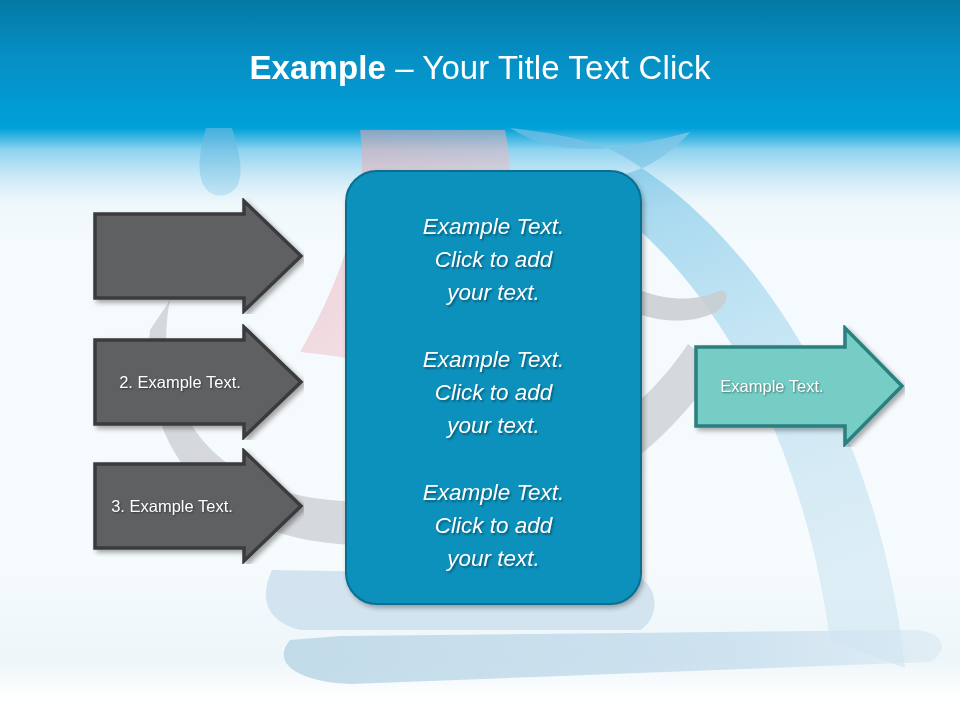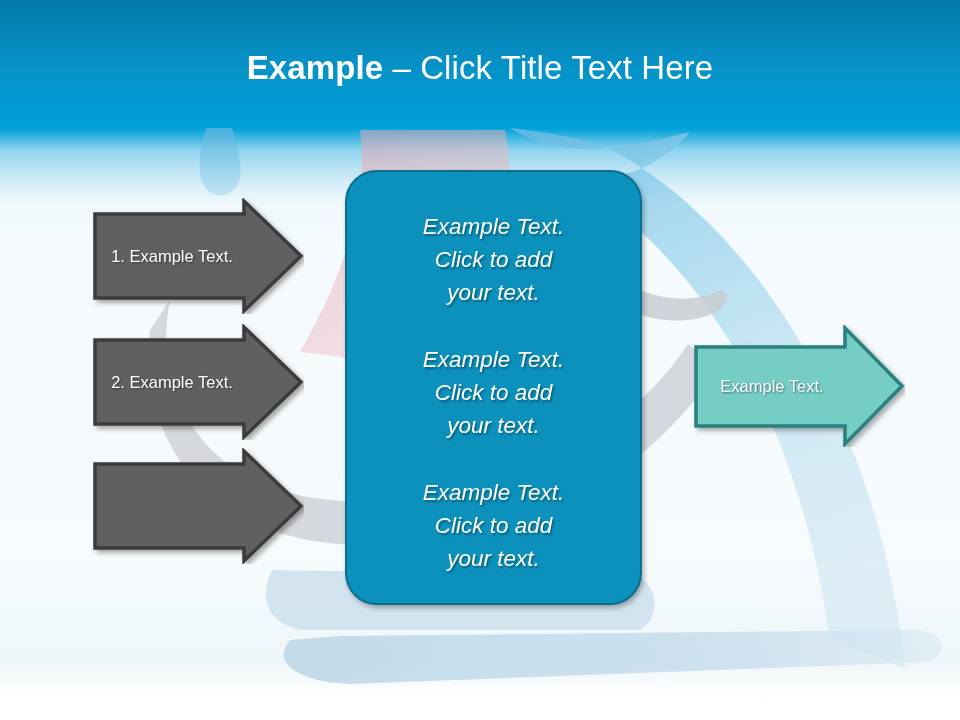--- a/index.html
+++ b/index.html
@@ -165,56 +165,56 @@
     <path d="M290 640 C 270 664, 300 682, 350 684
              L 930 662 C 950 650, 944 632, 916 630
              L 340 636 Z" fill="url(#bottomBand)"></path>
 
     <path d="M640 290 C 668 302, 700 300, 716 292
              C 730 286, 730 304, 716 312
              C 694 324, 658 322, 640 314 Z" fill="#c9ccd0" opacity="0.85"></path>
   </svg>
 
   <div class="title">
-    <span class="strong">Example</span><span class="light"> – Click Title Text Here</span>
+    <span class="strong">Example</span><span class="light"> – Your Title Text Click</span>
   </div>
 
   <div class="arrow-wrap" style="left:92px; top:198px;">
     <svg width="212" height="116" viewBox="0 0 212 116" xmlns="http://www.w3.org/2000/svg">
       <defs>
         <filter id="shA" x="-25%" y="-25%" width="160%" height="160%">
           <feDropShadow dx="3" dy="3" stdDeviation="2.5" flood-color="#000000" flood-opacity="0.35"></feDropShadow>
         </filter>
       </defs>
       <path d="M3 16 L152 16 L152 3 L209 58 L152 113 L152 100 L3 100 Z" fill="#5f6062" stroke="#3a3b3d" stroke-width="3.5" stroke-linejoin="miter" filter="url(#shA)"></path>
     </svg>
-    <div class="arrow-label" style="left:0; top:0; width:160px; height:116px;">1. Example Text.</div>
   </div>
 
   <div class="arrow-wrap" style="left:92px; top:324px;">
     <svg width="212" height="116" viewBox="0 0 212 116" xmlns="http://www.w3.org/2000/svg">
       <defs>
         <filter id="shB" x="-25%" y="-25%" width="160%" height="160%">
           <feDropShadow dx="3" dy="3" stdDeviation="2.5" flood-color="#000000" flood-opacity="0.35"></feDropShadow>
         </filter>
       </defs>
       <path d="M3 16 L152 16 L152 3 L209 58 L152 113 L152 100 L3 100 Z" fill="#5f6062" stroke="#3a3b3d" stroke-width="3.5" stroke-linejoin="miter" filter="url(#shB)"></path>
     </svg>
-    <div class="arrow-label" style="left:0; top:0; width:160px; height:116px;">2. Example Text.</div>
+    <div class="arrow-label" style="left:8px; top:0; width:160px; height:116px;">2. Example Text.</div>
   </div>
 
   <div class="arrow-wrap" style="left:92px; top:448px;">
     <svg width="212" height="116" viewBox="0 0 212 116" xmlns="http://www.w3.org/2000/svg">
       <defs>
         <filter id="shC" x="-25%" y="-25%" width="160%" height="160%">
           <feDropShadow dx="3" dy="3" stdDeviation="2.5" flood-color="#000000" flood-opacity="0.35"></feDropShadow>
         </filter>
       </defs>
       <path d="M3 16 L152 16 L152 3 L209 58 L152 113 L152 100 L3 100 Z" fill="#5f6062" stroke="#3a3b3d" stroke-width="3.5" stroke-linejoin="miter" filter="url(#shC)"></path>
     </svg>
+    <div class="arrow-label" style="left:0; top:0; width:160px; height:116px;">3. Example Text.</div>
   </div>
 
   <div class="center-box">
     <div class="box-para">Example Text.
 Click  to add
 your text.</div>
     <div class="box-para">Example Text.
 Click  to add
 your text.</div>
     <div class="box-para">Example Text.

